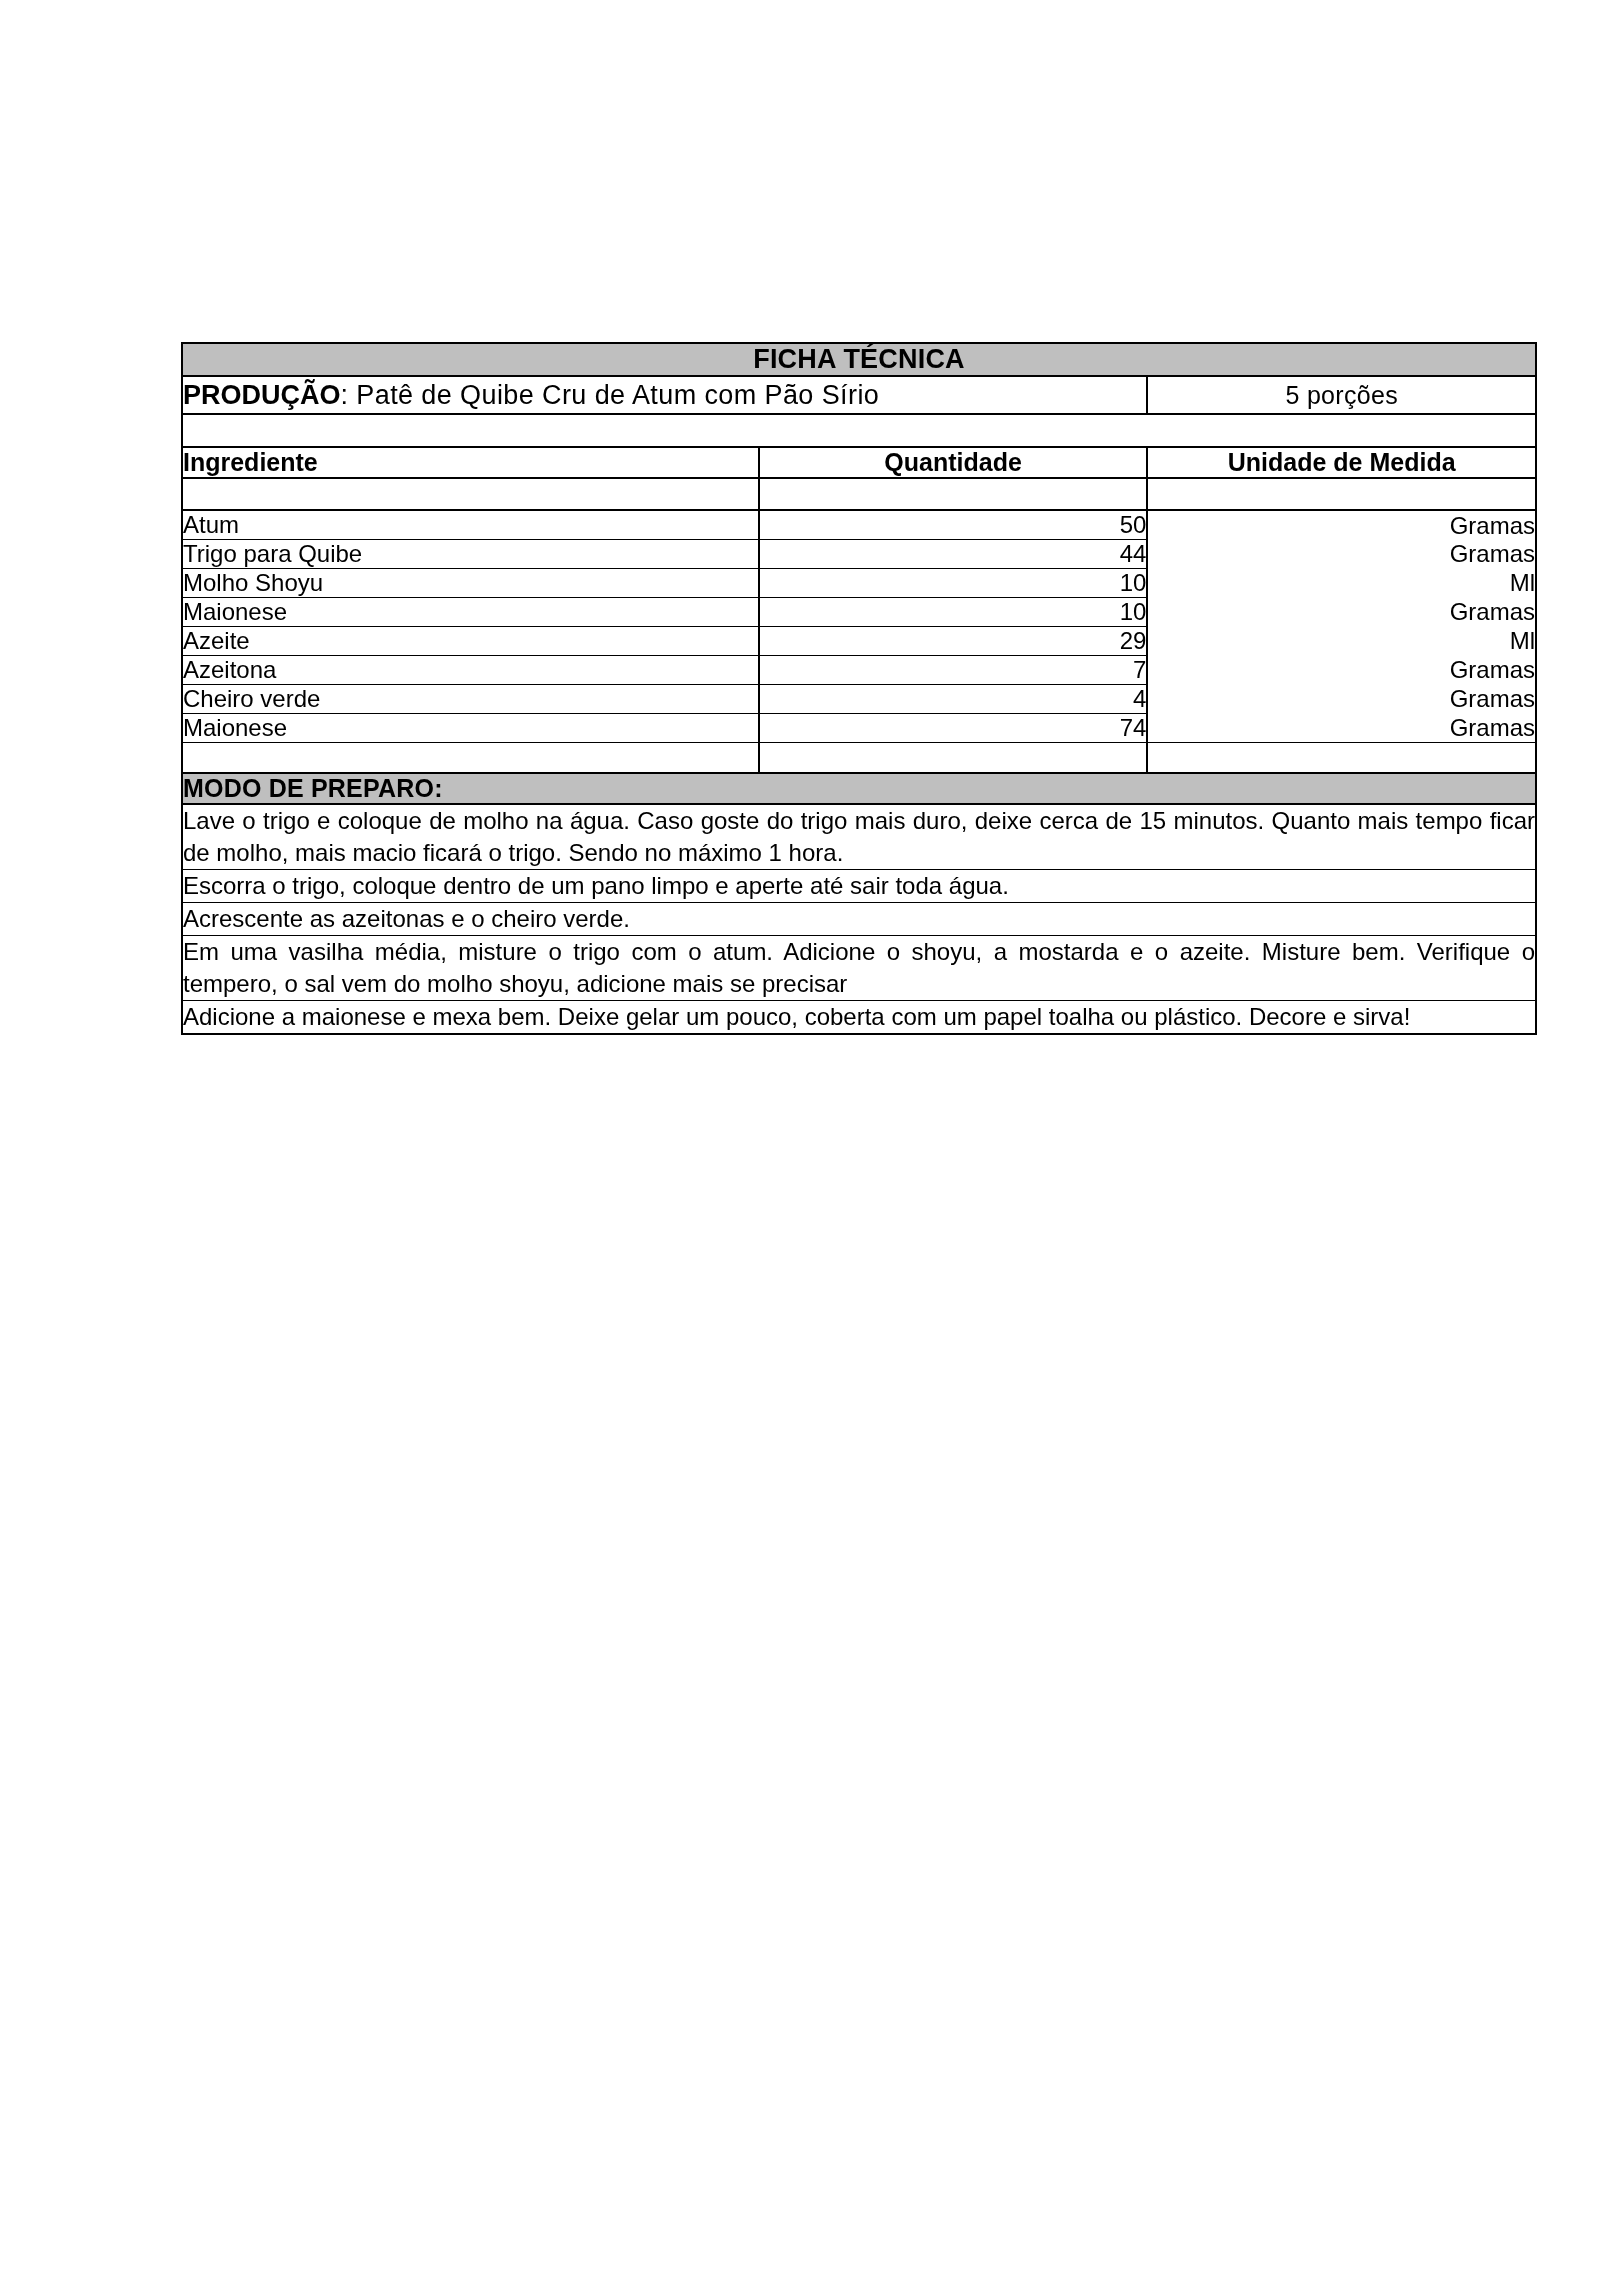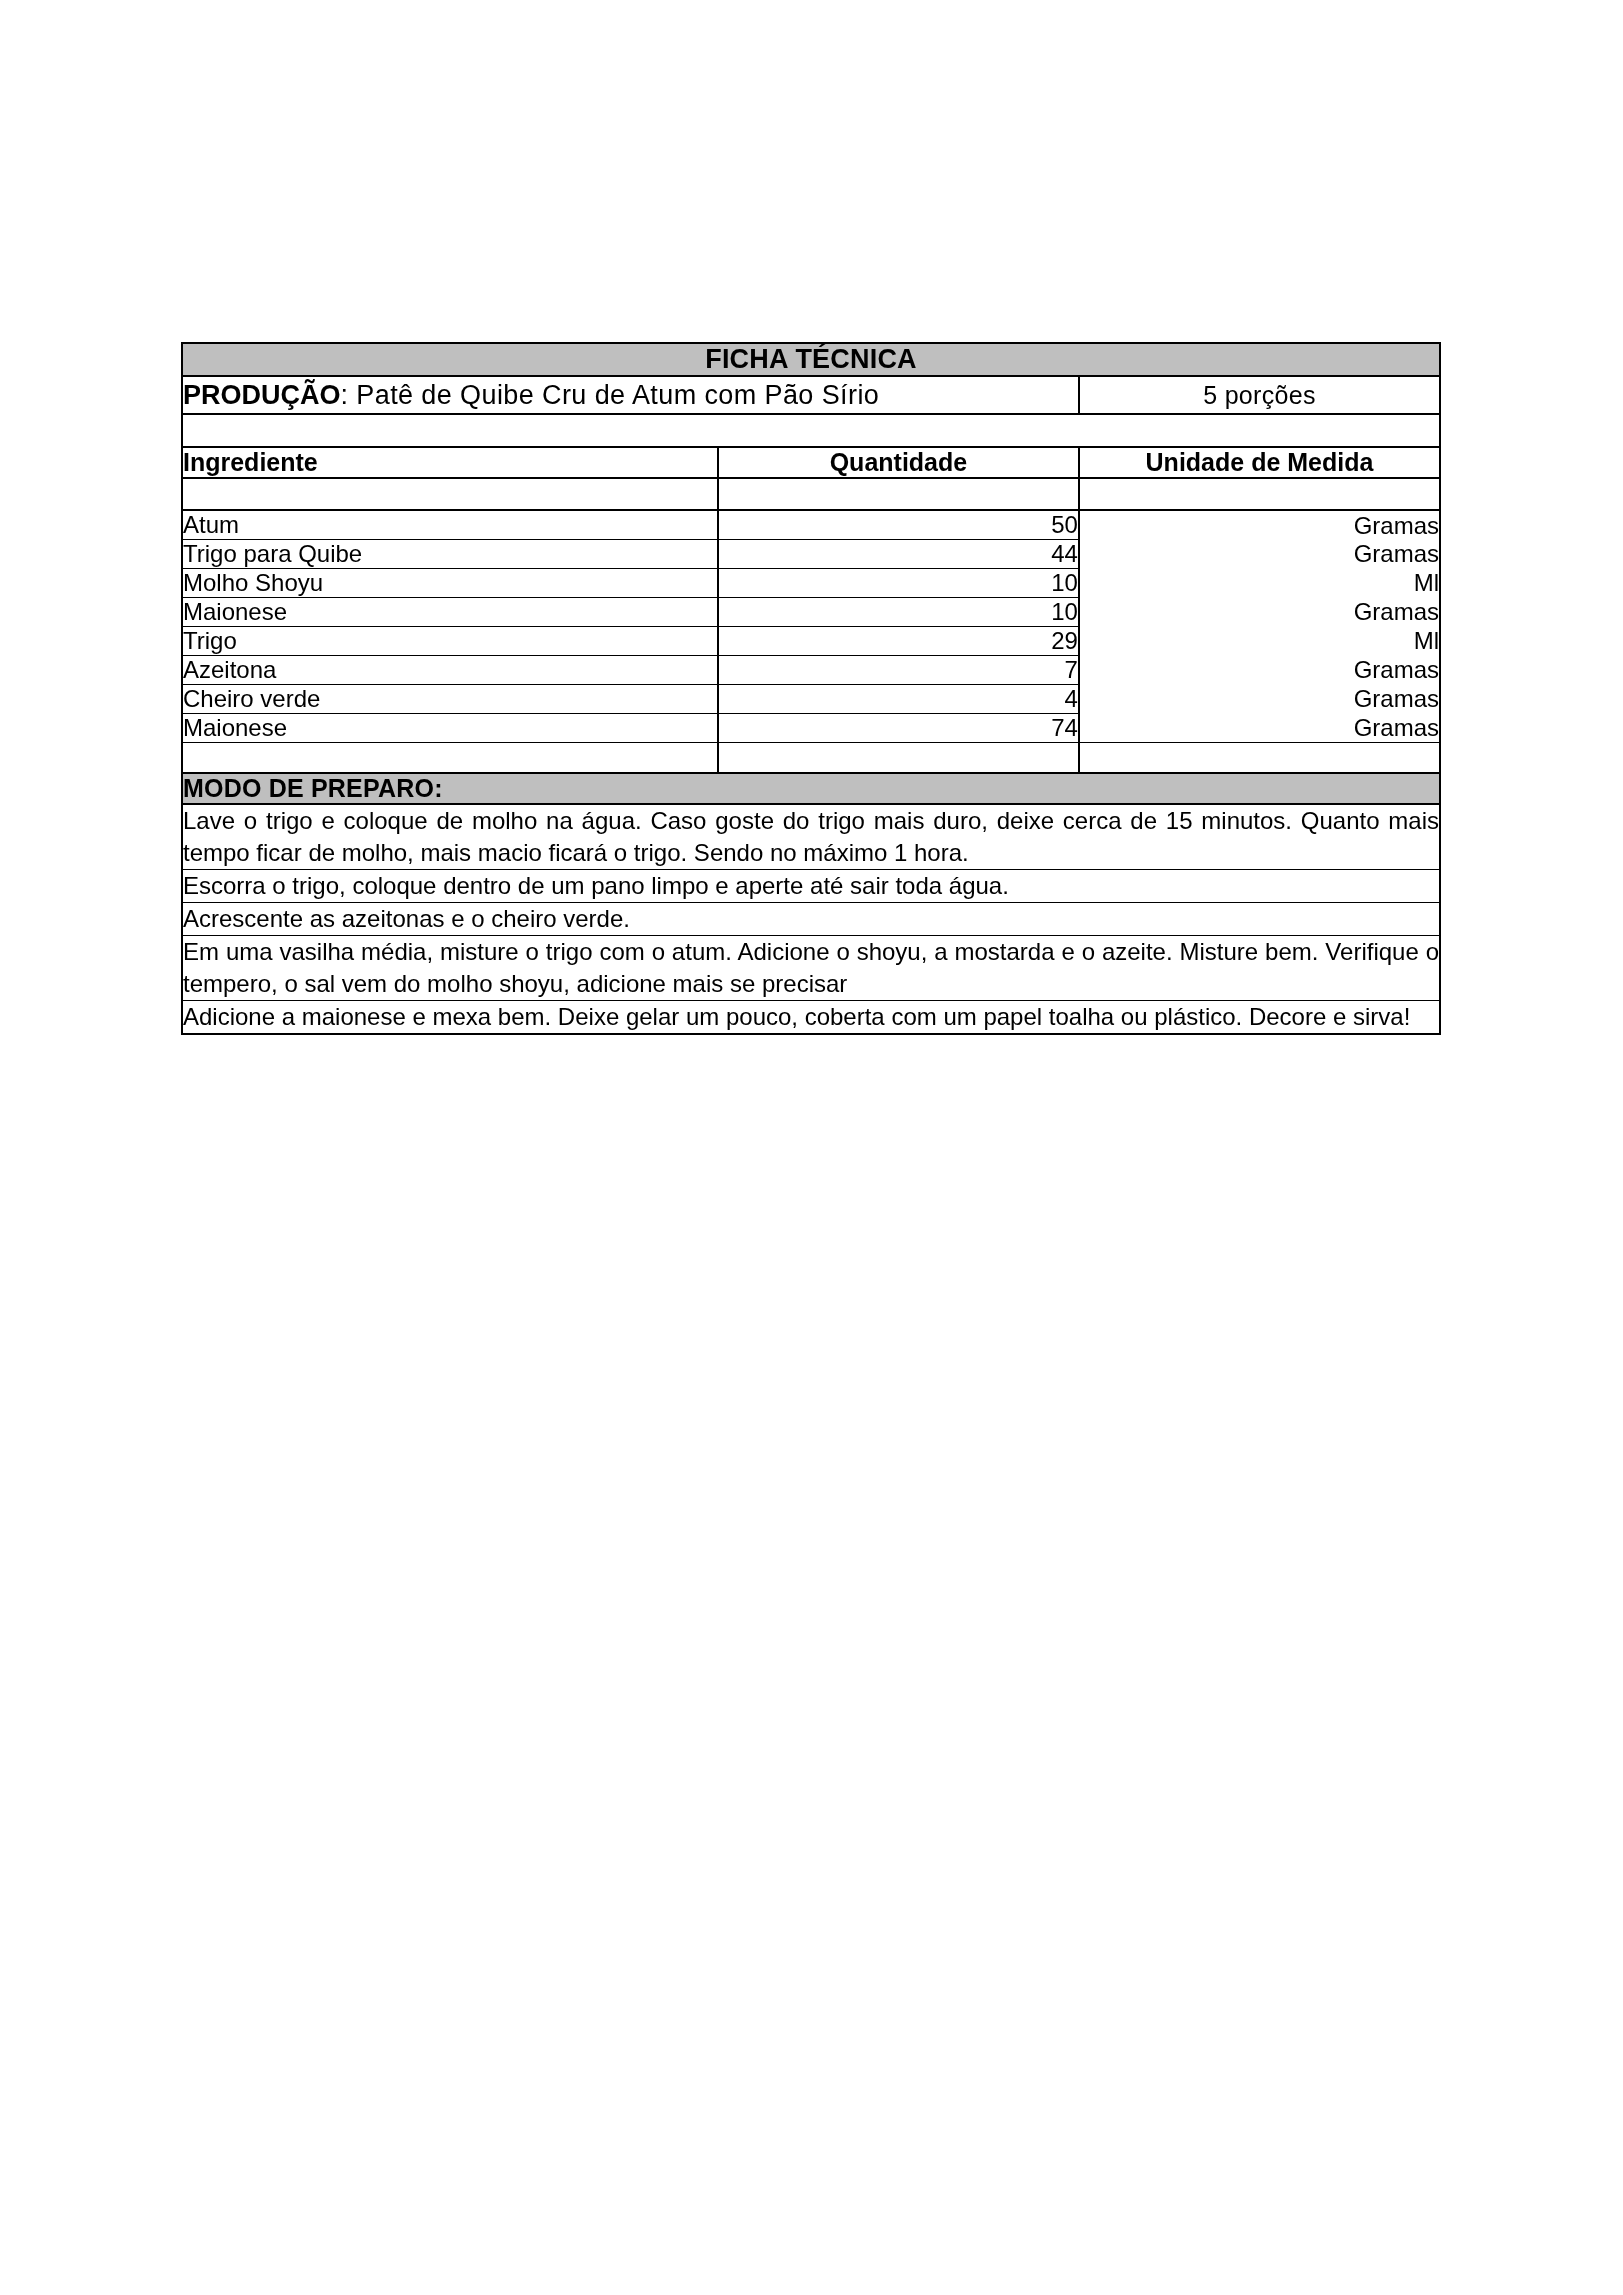--- a/index.html
+++ b/index.html
@@ -18,21 +18,21 @@
     position: absolute;
     left: 0; top: 0;
     width: 1623px;
     height: 2295px;
     background: #ffffff;
   }
   .sheet {
     position: absolute;
     left: 181px;
     top: 342px;
-    width: 1260px;
+    width: 1356px;
   }
   table.ficha {
     width: 100%;
     border-collapse: collapse;
     table-layout: fixed;
   }
   table.ficha td {
     border: 2px solid #000000;
     padding: 0;
     vertical-align: middle;
@@ -170,21 +170,21 @@
           <td class="ing-name">Molho Shoyu</td>
           <td class="ing-qty">10</td>
           <td class="ing-unit">Ml</td>
         </tr>
         <tr>
           <td class="ing-name">Maionese</td>
           <td class="ing-qty">10</td>
           <td class="ing-unit">Gramas</td>
         </tr>
         <tr>
-          <td class="ing-name">Trigo</td>
+          <td class="ing-name">Azeite</td>
           <td class="ing-qty">29</td>
           <td class="ing-unit">Ml</td>
         </tr>
         <tr>
           <td class="ing-name">Azeitona</td>
           <td class="ing-qty">7</td>
           <td class="ing-unit">Gramas</td>
         </tr>
         <tr>
           <td class="ing-name">Cheiro verde</td>

